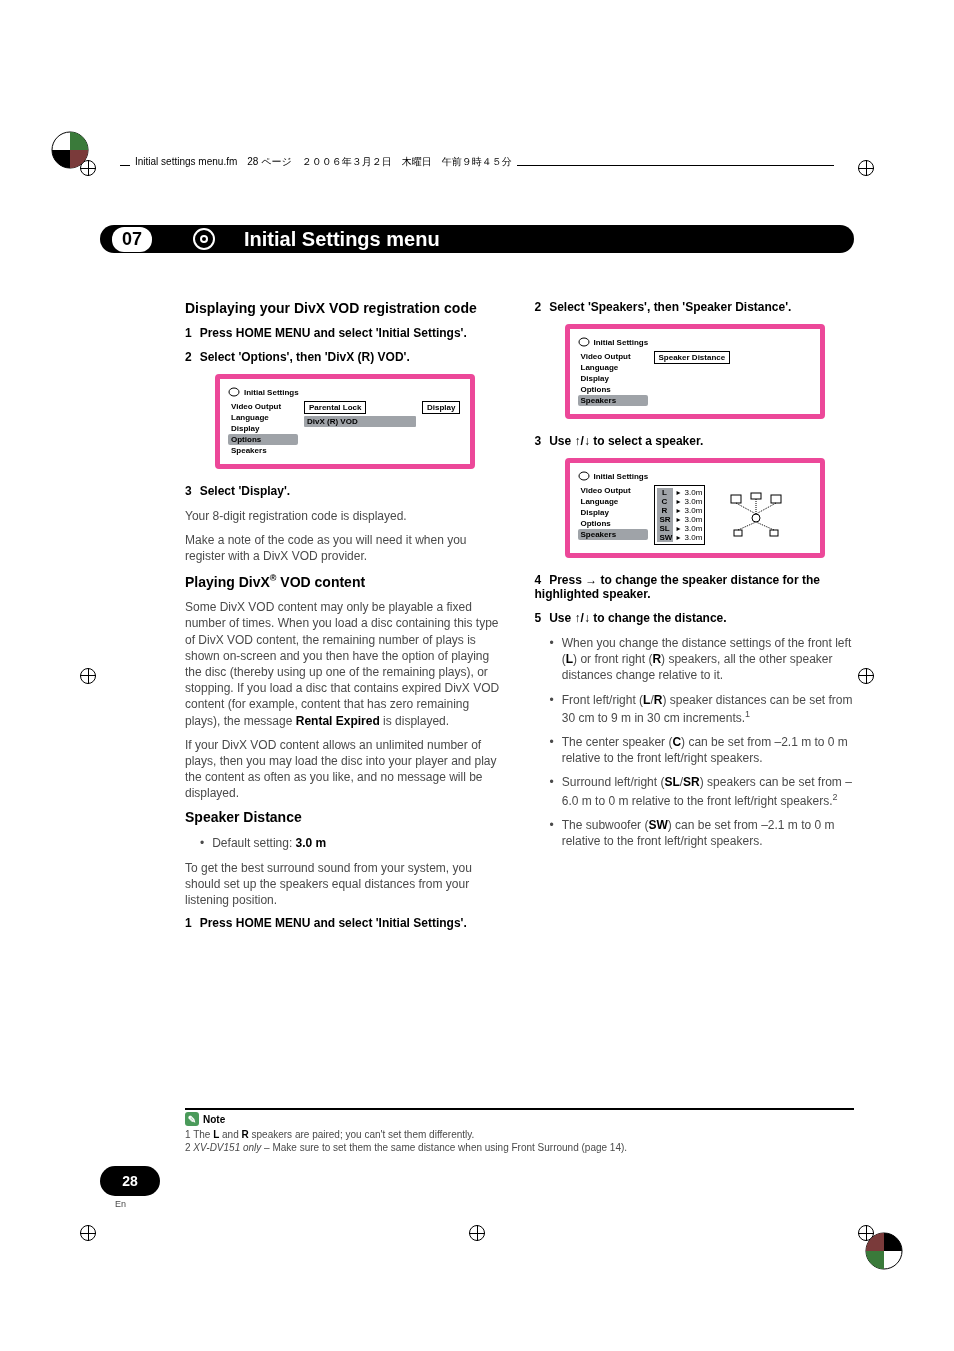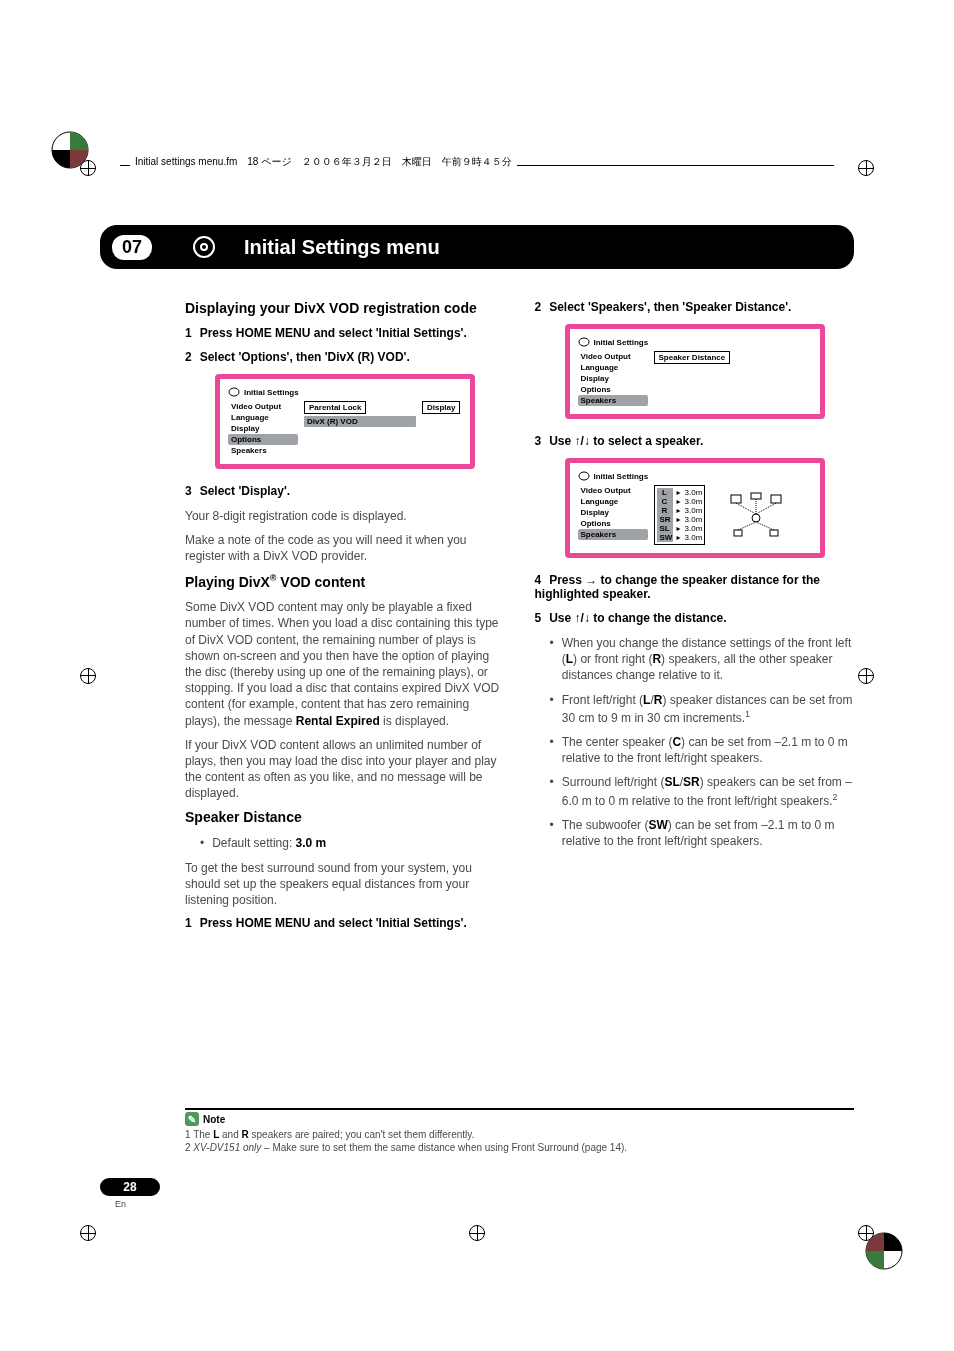--- a/index.html
+++ b/index.html
@@ -13,21 +13,21 @@
   .pm-br { bottom: 110px; right: 80px; }
   .pm-bc { bottom: 110px; left: 50%; transform: translateX(-50%); }
   .pm-ml { top: 50%; left: 80px; transform: translateY(-50%); }
   .pm-mr { top: 50%; right: 80px; transform: translateY(-50%); }
   .corner-fan { position: absolute; width: 40px; height: 40px; }
   .corner-fan svg { width: 40px; height: 40px; }
   .cf-tl { top: 130px; left: 50px; }
   .cf-br { bottom: 80px; right: 50px; }
   .header-line { position: absolute; top: 165px; left: 120px; right: 120px; height: 1px; background: #000; }
   .header-text { position: absolute; top: 155px; left: 130px; font-size: 10px; color: #000; background: #fff; padding: 0 5px; }
-  .chapter-bar { position: absolute; top: 225px; left: 100px; right: 100px; height: 44px; background: #000; border-radius: 17px; display: flex; align-items: center; gap: 28px; }
+  .chapter-bar { position: absolute; top: 225px; left: 100px; right: 100px; height: 28px; background: #000; border-radius: 17px; display: flex; align-items: center; gap: 28px; }
   .chapter-num { background: #fff; color: #000; font-weight: bold; font-size: 18px; padding: 2px 10px; border-radius: 12px; margin-left: 12px; margin-right: 12px; }
   .chapter-sep { width: 24px; height: 24px; }
   .chapter-title { color: #fff; font-weight: bold; font-size: 20px; }
   .page-content { position: absolute; top: 300px; left: 185px; right: 100px; display: flex; gap: 30px; }
   .col { flex: 1; }
   .h1 { font-size: 14px; font-weight: bold; margin-bottom: 10px; }
   .step { font-size: 12px; margin-bottom: 10px; }
   .step-num { font-weight: bold; margin-right: 8px; }
   .step-text { font-weight: bold; text-align: right; }
   .body-text { font-size: 12px; color: #4a4a4a; margin-bottom: 8px; line-height: 1.35; }
@@ -49,21 +49,21 @@
   .osd-pad { width: 40px; }
   .speaker-row { display: flex; align-items: center; gap: 4px; }
   .speaker-row .label { background: #9fa3a8; padding: 0 3px; width: 16px; text-align: center; font-weight: bold; }
   .speaker-row .val { font-weight: normal; text-align: center; }
   .speaker-diagram { width: 60px; margin-left: 15px; }
   .note-bar { position: absolute; top: 1108px; left: 185px; right: 100px; }
   .note-rule { height: 2px; background: #000; margin-bottom: 2px; }
   .note-header { display: flex; align-items: center; font-size: 10px; font-weight: bold; margin-bottom: 2px; }
   .note-icon { width: 14px; height: 14px; background: #4a9a5a; border-radius: 3px; margin-right: 4px; display: flex; align-items: center; justify-content: center; color: #fff; font-size: 10px; }
   .note-text { font-size: 10px; color: #4a4a4a; line-height: 1.3; }
-  .page-num-badge { position: absolute; bottom: 155px; left: 100px; width: 60px; height: 18px; background: #000; border-radius: 15px; display: flex; align-items: center; justify-content: center; color: #fff; font-weight: bold; font-size: 12px; }
+  .page-num-badge { position: absolute; bottom: 155px; left: 100px; width: 60px; height: 30px; background: #000; border-radius: 15px; display: flex; align-items: center; justify-content: center; color: #fff; font-weight: bold; font-size: 14px; }
   .page-lang { position: absolute; bottom: 142px; left: 115px; font-size: 9px; color: #4a4a4a; }
   .arrow { display: inline-block; font-weight: bold; }
 </style>
 </head>
 <body>
 
 <div class="print-mark pm-tl"></div>
 <div class="print-mark pm-tr"></div>
 <div class="print-mark pm-ml"></div>
 <div class="print-mark pm-mr"></div>
@@ -82,21 +82,21 @@
 <div class="corner-fan cf-br">
   <svg viewBox="0 0 40 40">
       <circle cx="20" cy="20" r="18" fill="none" stroke="#000" stroke-width="1"></circle>
       <path d="M20 2 A18 18 0 0 1 38 20 L20 20 Z" fill="#000"></path>
       <path d="M2 20 A18 18 0 0 1 20 2 L20 20 Z" fill="#7a3a3a"></path>
       <path d="M20 38 A18 18 0 0 1 2 20 L20 20 Z" fill="#3a7a3a"></path>
     </svg>
 </div>
 
 <div class="header-line"></div>
-<div class="header-text">Initial settings menu.fm　18 ページ　２００６年３月２日　木曜日　午前９時４５分</div>
+<div class="header-text">Initial settings menu.fm　28 ページ　２００６年３月２日　木曜日　午前９時４５分</div>
 
 <div class="chapter-bar">
   <span class="chapter-num">07</span>
   <svg class="chapter-sep" viewBox="0 0 24 24">
       <circle cx="12" cy="12" r="10" fill="none" stroke="#fff" stroke-width="2"></circle>
       <circle cx="12" cy="12" r="3" fill="none" stroke="#fff" stroke-width="2"></circle>
     </svg>
   <span class="chapter-title">Initial Settings menu</span>
 </div>
 

